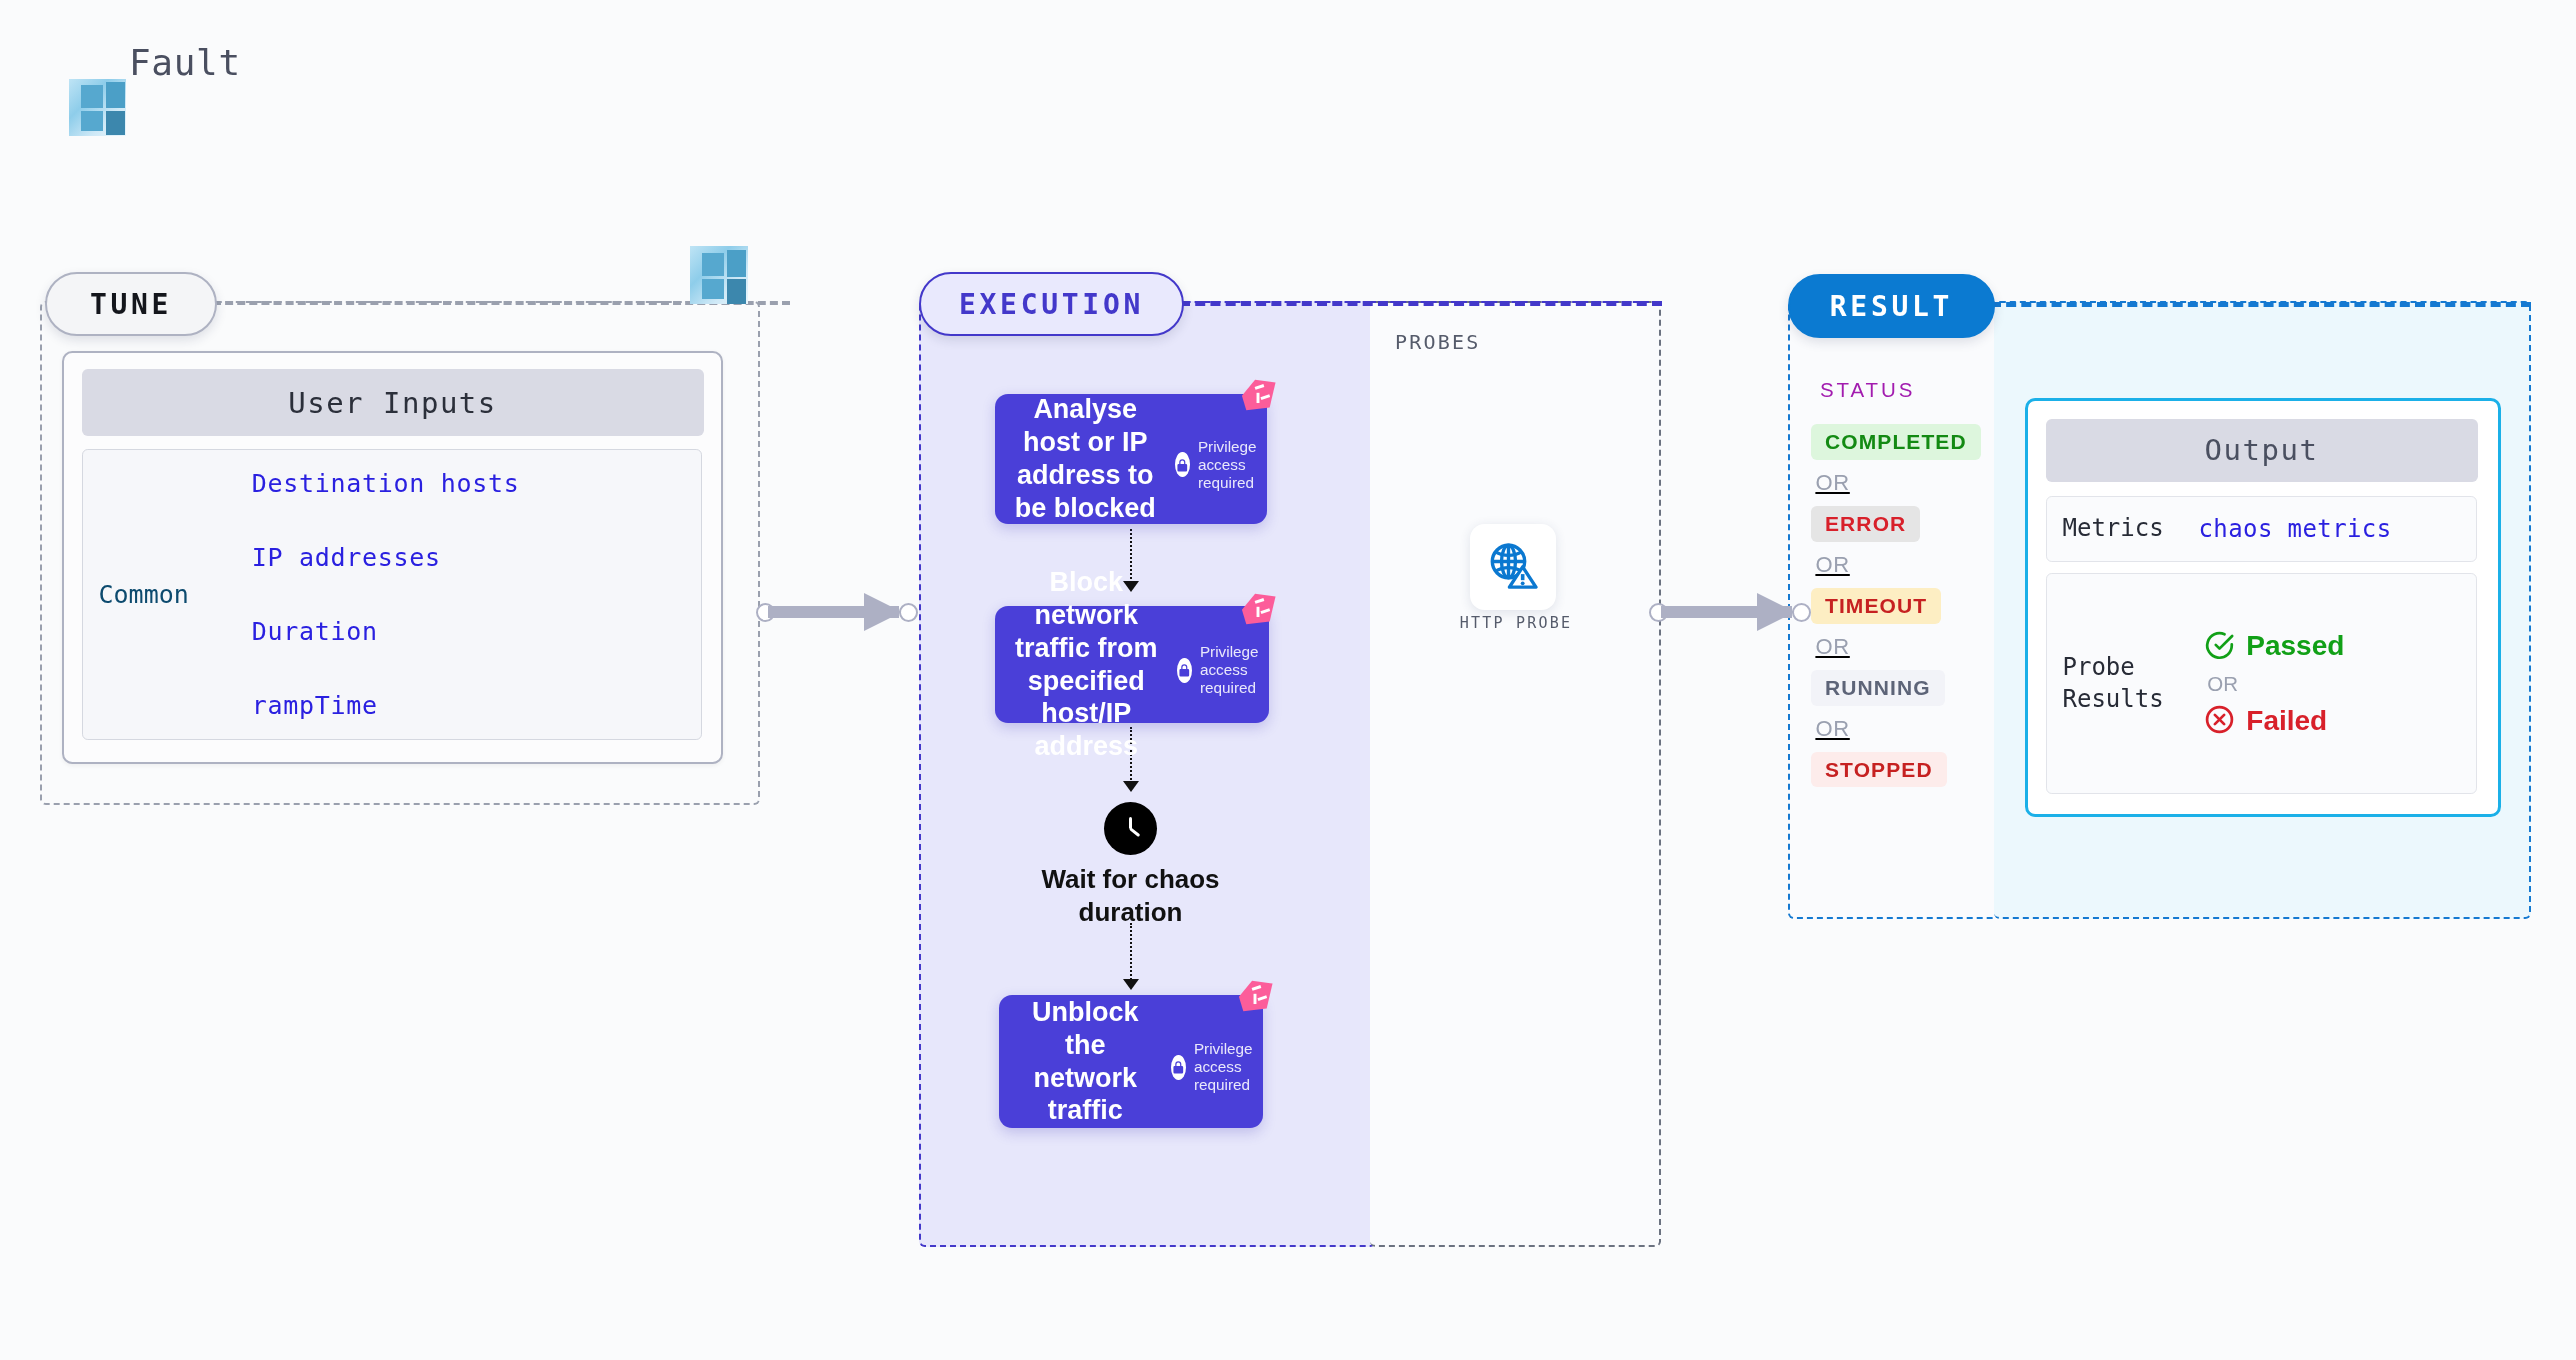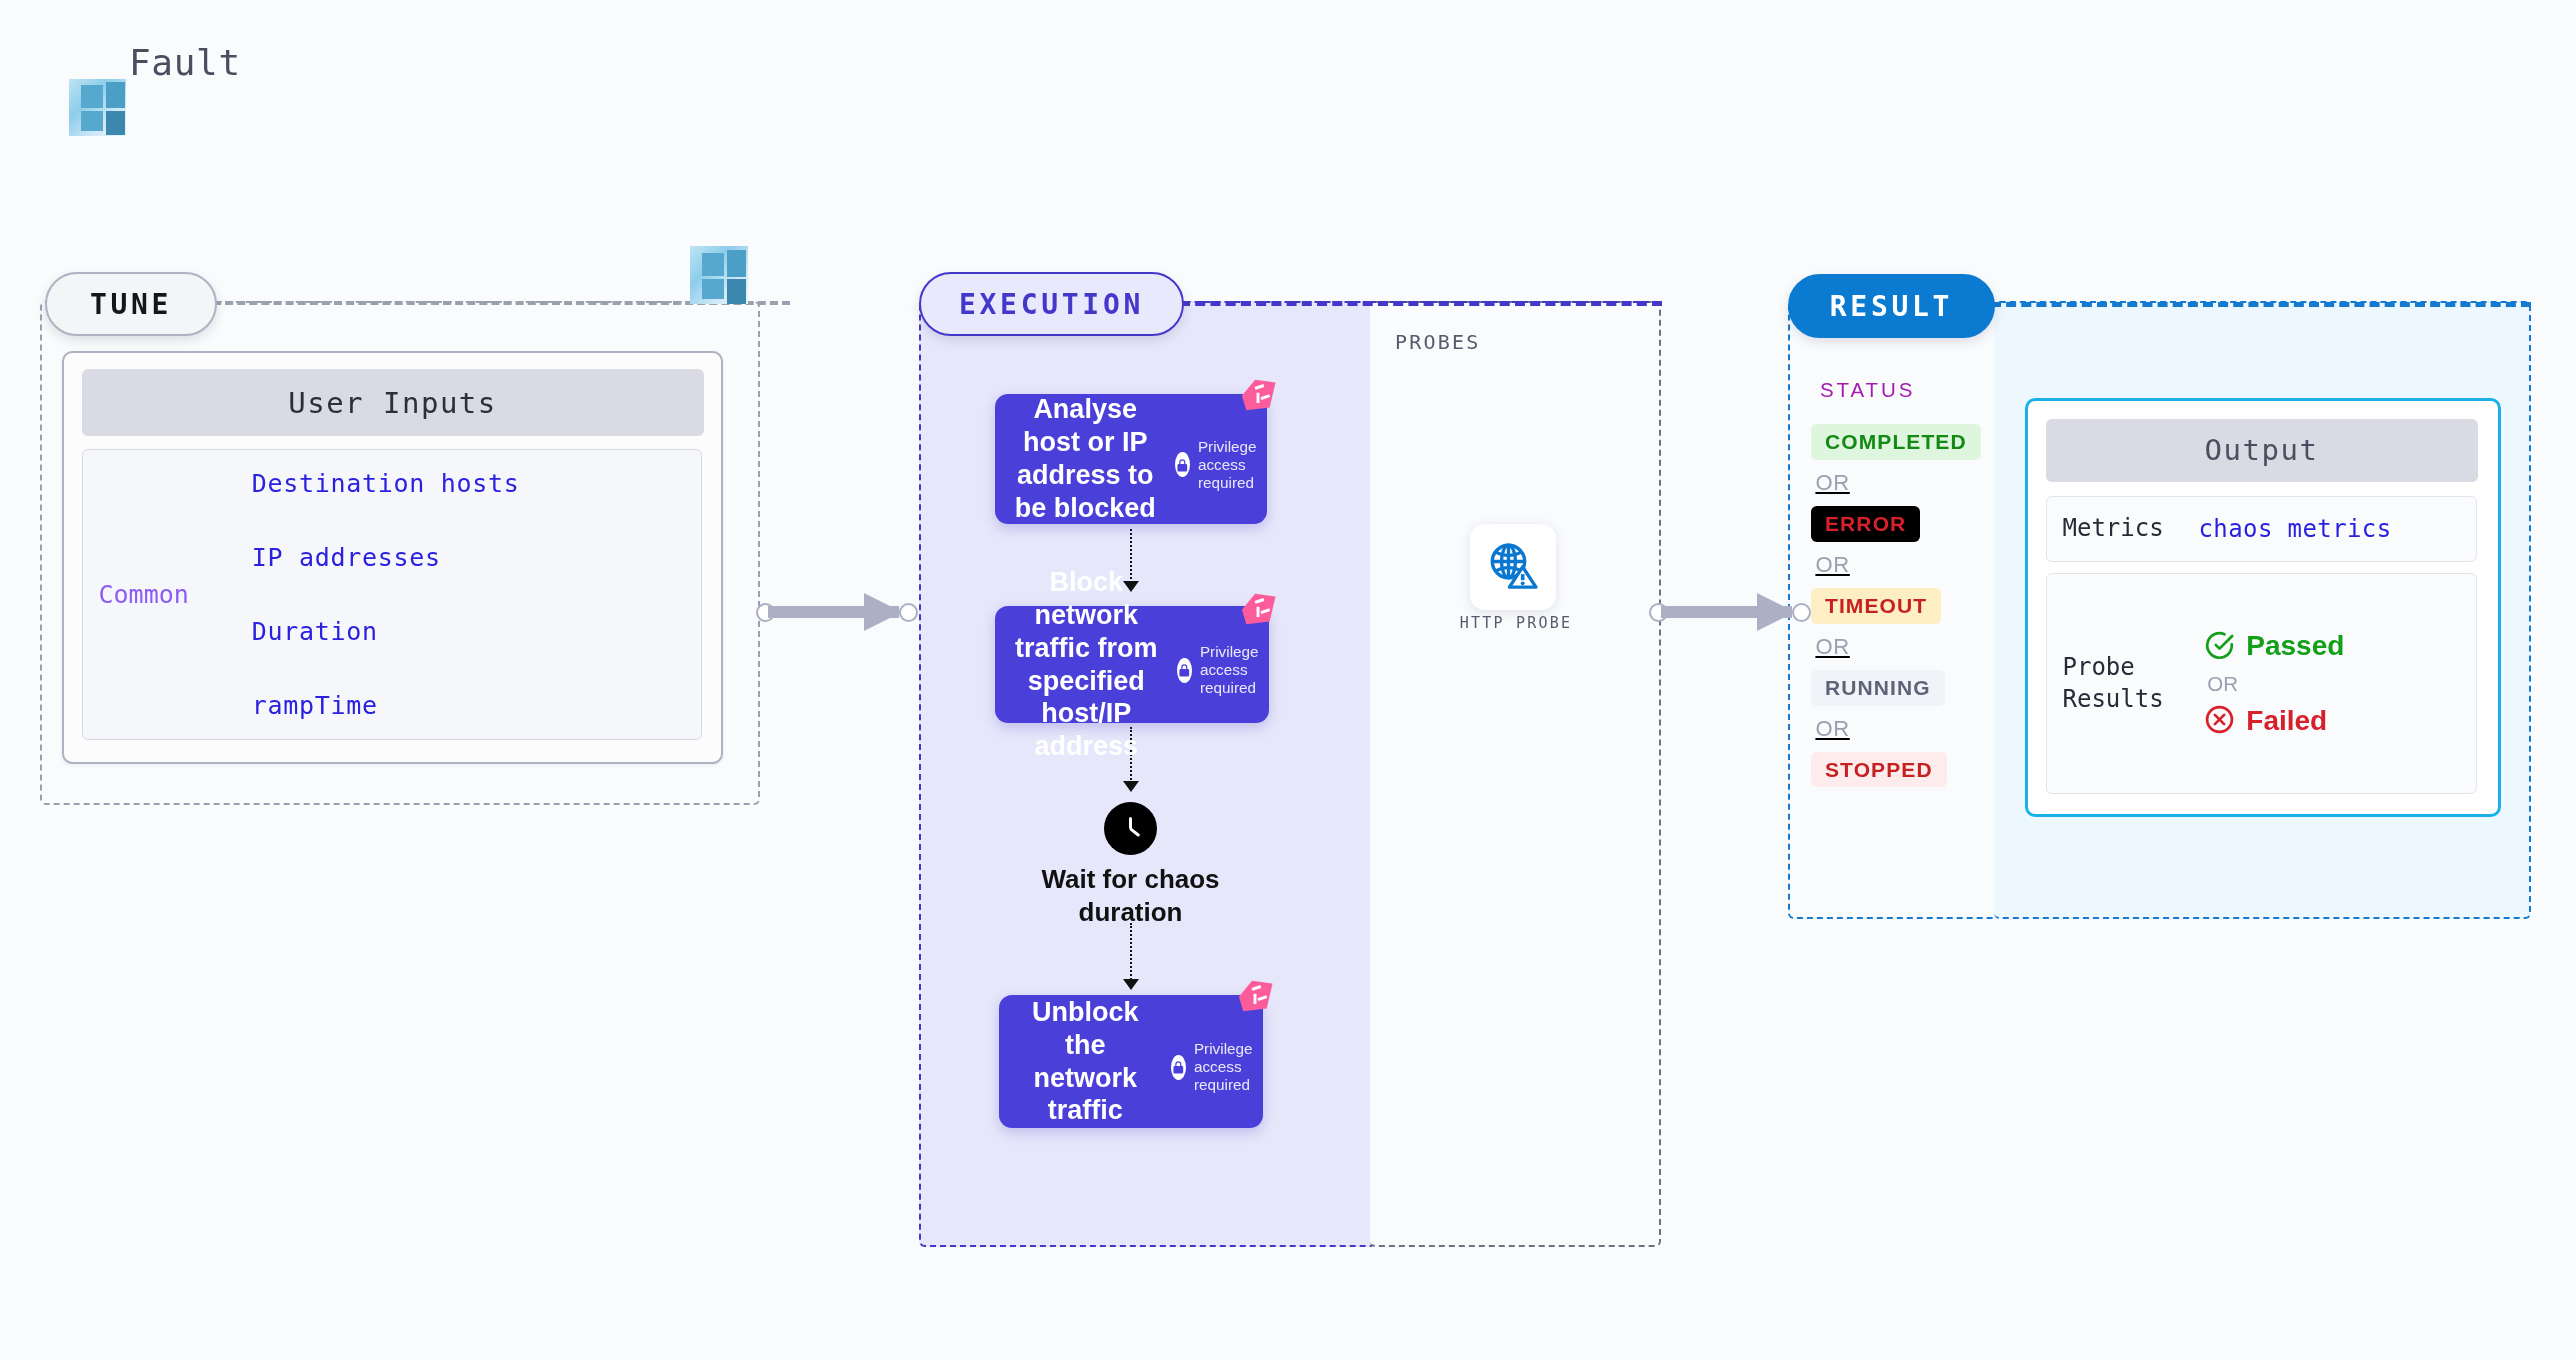--- a/index.html
+++ b/index.html
@@ -105,21 +105,21 @@
     font-family:"DejaVu Sans Mono","Liberation Mono",monospace;
     font-size:29px;color:#2b2f3a;letter-spacing:1.5px;
   }
   #tune-body{
     position:absolute;left:17.5px;top:96px;width:618px;height:289px;
     background:#f6f7fa;border:1.5px solid #d5d8e0;border-radius:5.8px;
     display:flex;align-items:center;
   }
   #tune-group-label{
     font-family:"DejaVu Sans Mono","Liberation Mono",monospace;
-    font-size:25px;color:#8b5cf6;margin-left:16px;width:146px;
+    font-size:25px;color:#0c4a6e;margin-left:16px;width:146px;
   }
   #tune-params{display:flex;flex-direction:column;gap:45px;margin-left:7.3px;}
   .param{
     font-family:"DejaVu Sans Mono","Liberation Mono",monospace;
     font-size:25px;color:#2a20e0;letter-spacing:0.7px;
   }
 
   
   .exec-block{
     position:absolute;background:#4a3fd8;border-radius:13px;
@@ -418,21 +418,21 @@
       <circle cx="16.3" cy="19.7" r=".85" fill="#0b78d0" stroke="none"></circle>
     </svg>
   </span>
 </div>
 <div id="probe-label">HTTP PROBE</div>
 
 <div id="status-label">STATUS</div>
 <div id="status-list">
   <div><span class="status-chip" style="background:#ddf6dd;color:#138a13;">COMPLETED</span></div>
   <div class="or-text">OR</div>
-  <div><span class="status-chip" style="background:#000000;color:#d8202a;">ERROR</span></div>
+  <div><span class="status-chip" style="background:#e5e5e5;color:#d8202a;">ERROR</span></div>
   <div class="or-text">OR</div>
   <div><span class="status-chip" style="background:#fdeec3;color:#c62121;">TIMEOUT</span></div>
   <div class="or-text">OR</div>
   <div><span class="status-chip" style="background:#f2f3f8;color:#5d6478;">RUNNING</span></div>
   <div class="or-text">OR</div>
   <div><span class="status-chip" style="background:#fdeceb;color:#c62121;">STOPPED</span></div>
 </div>
 
 <div id="output-card">
   <div id="metrics-row">

